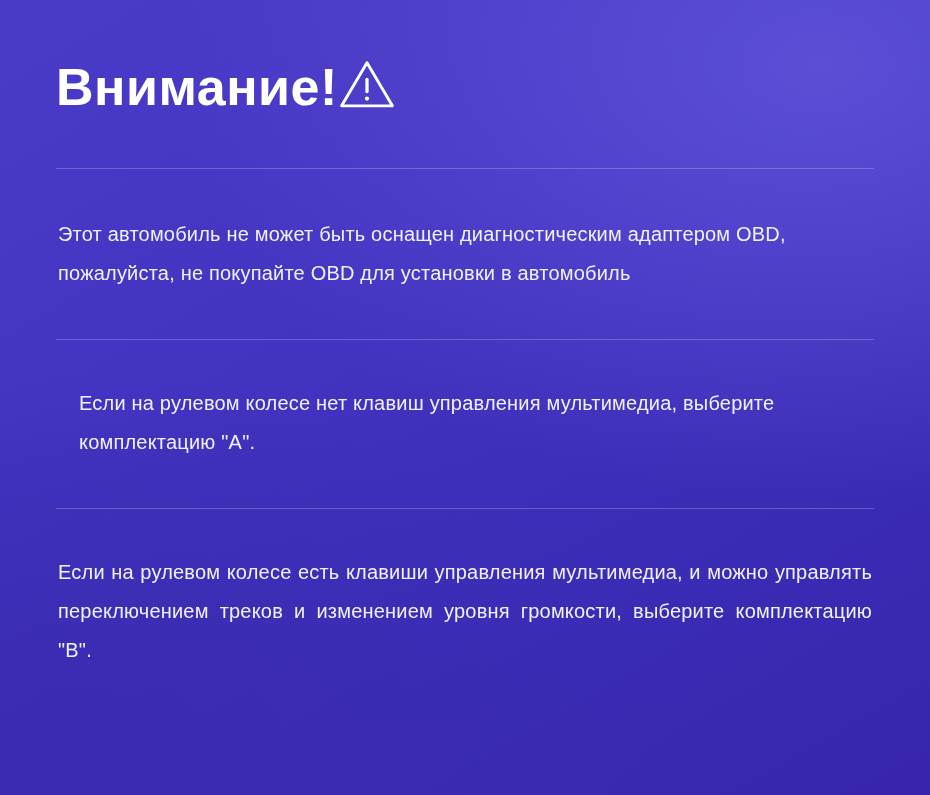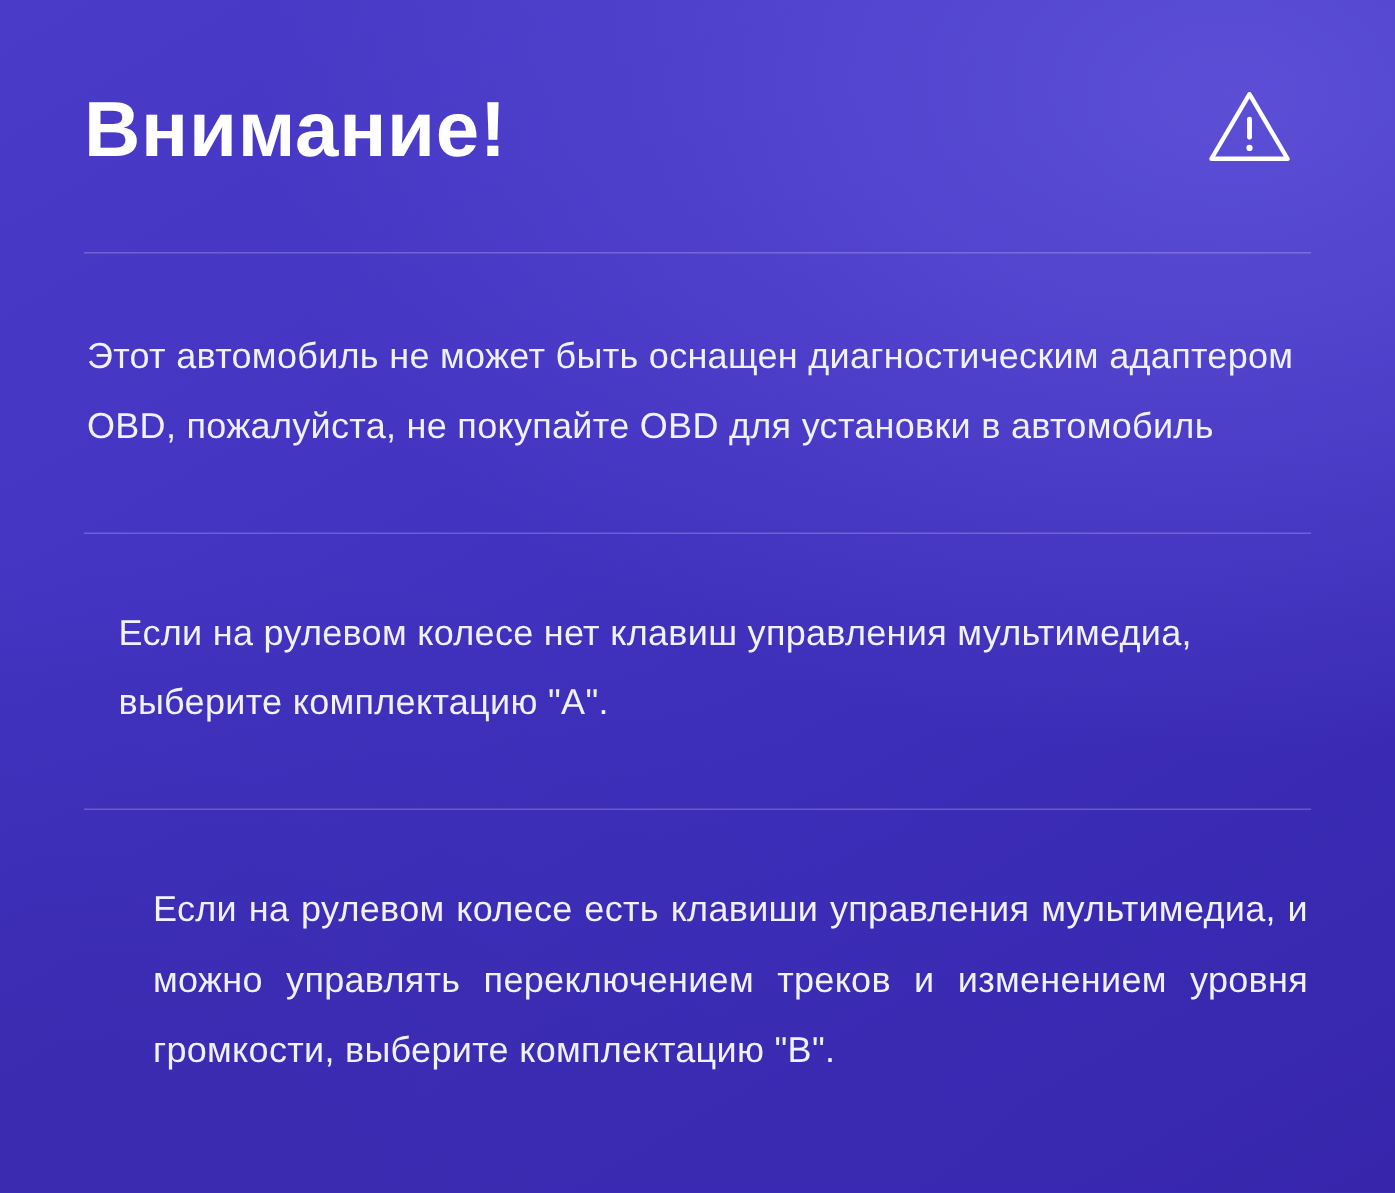--- a/index.html
+++ b/index.html
@@ -25,21 +25,21 @@
       linear-gradient(150deg, #4a3bc8 0%, #4334c2 35%, #3b2cb6 70%, #3726ac 100%);
     padding: 0 56px;
     color: #ffffff;
   }
 
   .header {
     position: relative;
     height: 168px;
     display: flex;
     align-items: center;
-    justify-content: space-between;
+    justify-content: flex-start;
   }
 
   .title {
     font-size: 52px;
     line-height: 1;
     font-weight: bold;
     letter-spacing: 0.5px;
     color: #ffffff;
     margin: 0;
     padding-top: 6px;
@@ -58,29 +58,28 @@
     width: 100%;
     background: rgba(255, 255, 255, 0.22);
   }
 
   .block {
     padding: 44px 2px 42px 2px;
   }
 
   .block p {
     margin: 0;
-    font-size: 24px;
+    font-size: 20px;
     line-height: 1.95;
     color: #f2f0ff;
     letter-spacing: 0.2px;
   }
 
   .block.justify p {
     text-align: justify;
-    margin-left: 44px;
   }
 
   .block-1 { padding-top: 46px; padding-bottom: 46px; }
   .block-2 { padding-top: 44px; padding-bottom: 46px; margin-left: 21px; }
   .block-3 { padding-top: 44px; padding-bottom: 40px; }
 </style>
 </head>
 <body>
 
 <div class="poster">

